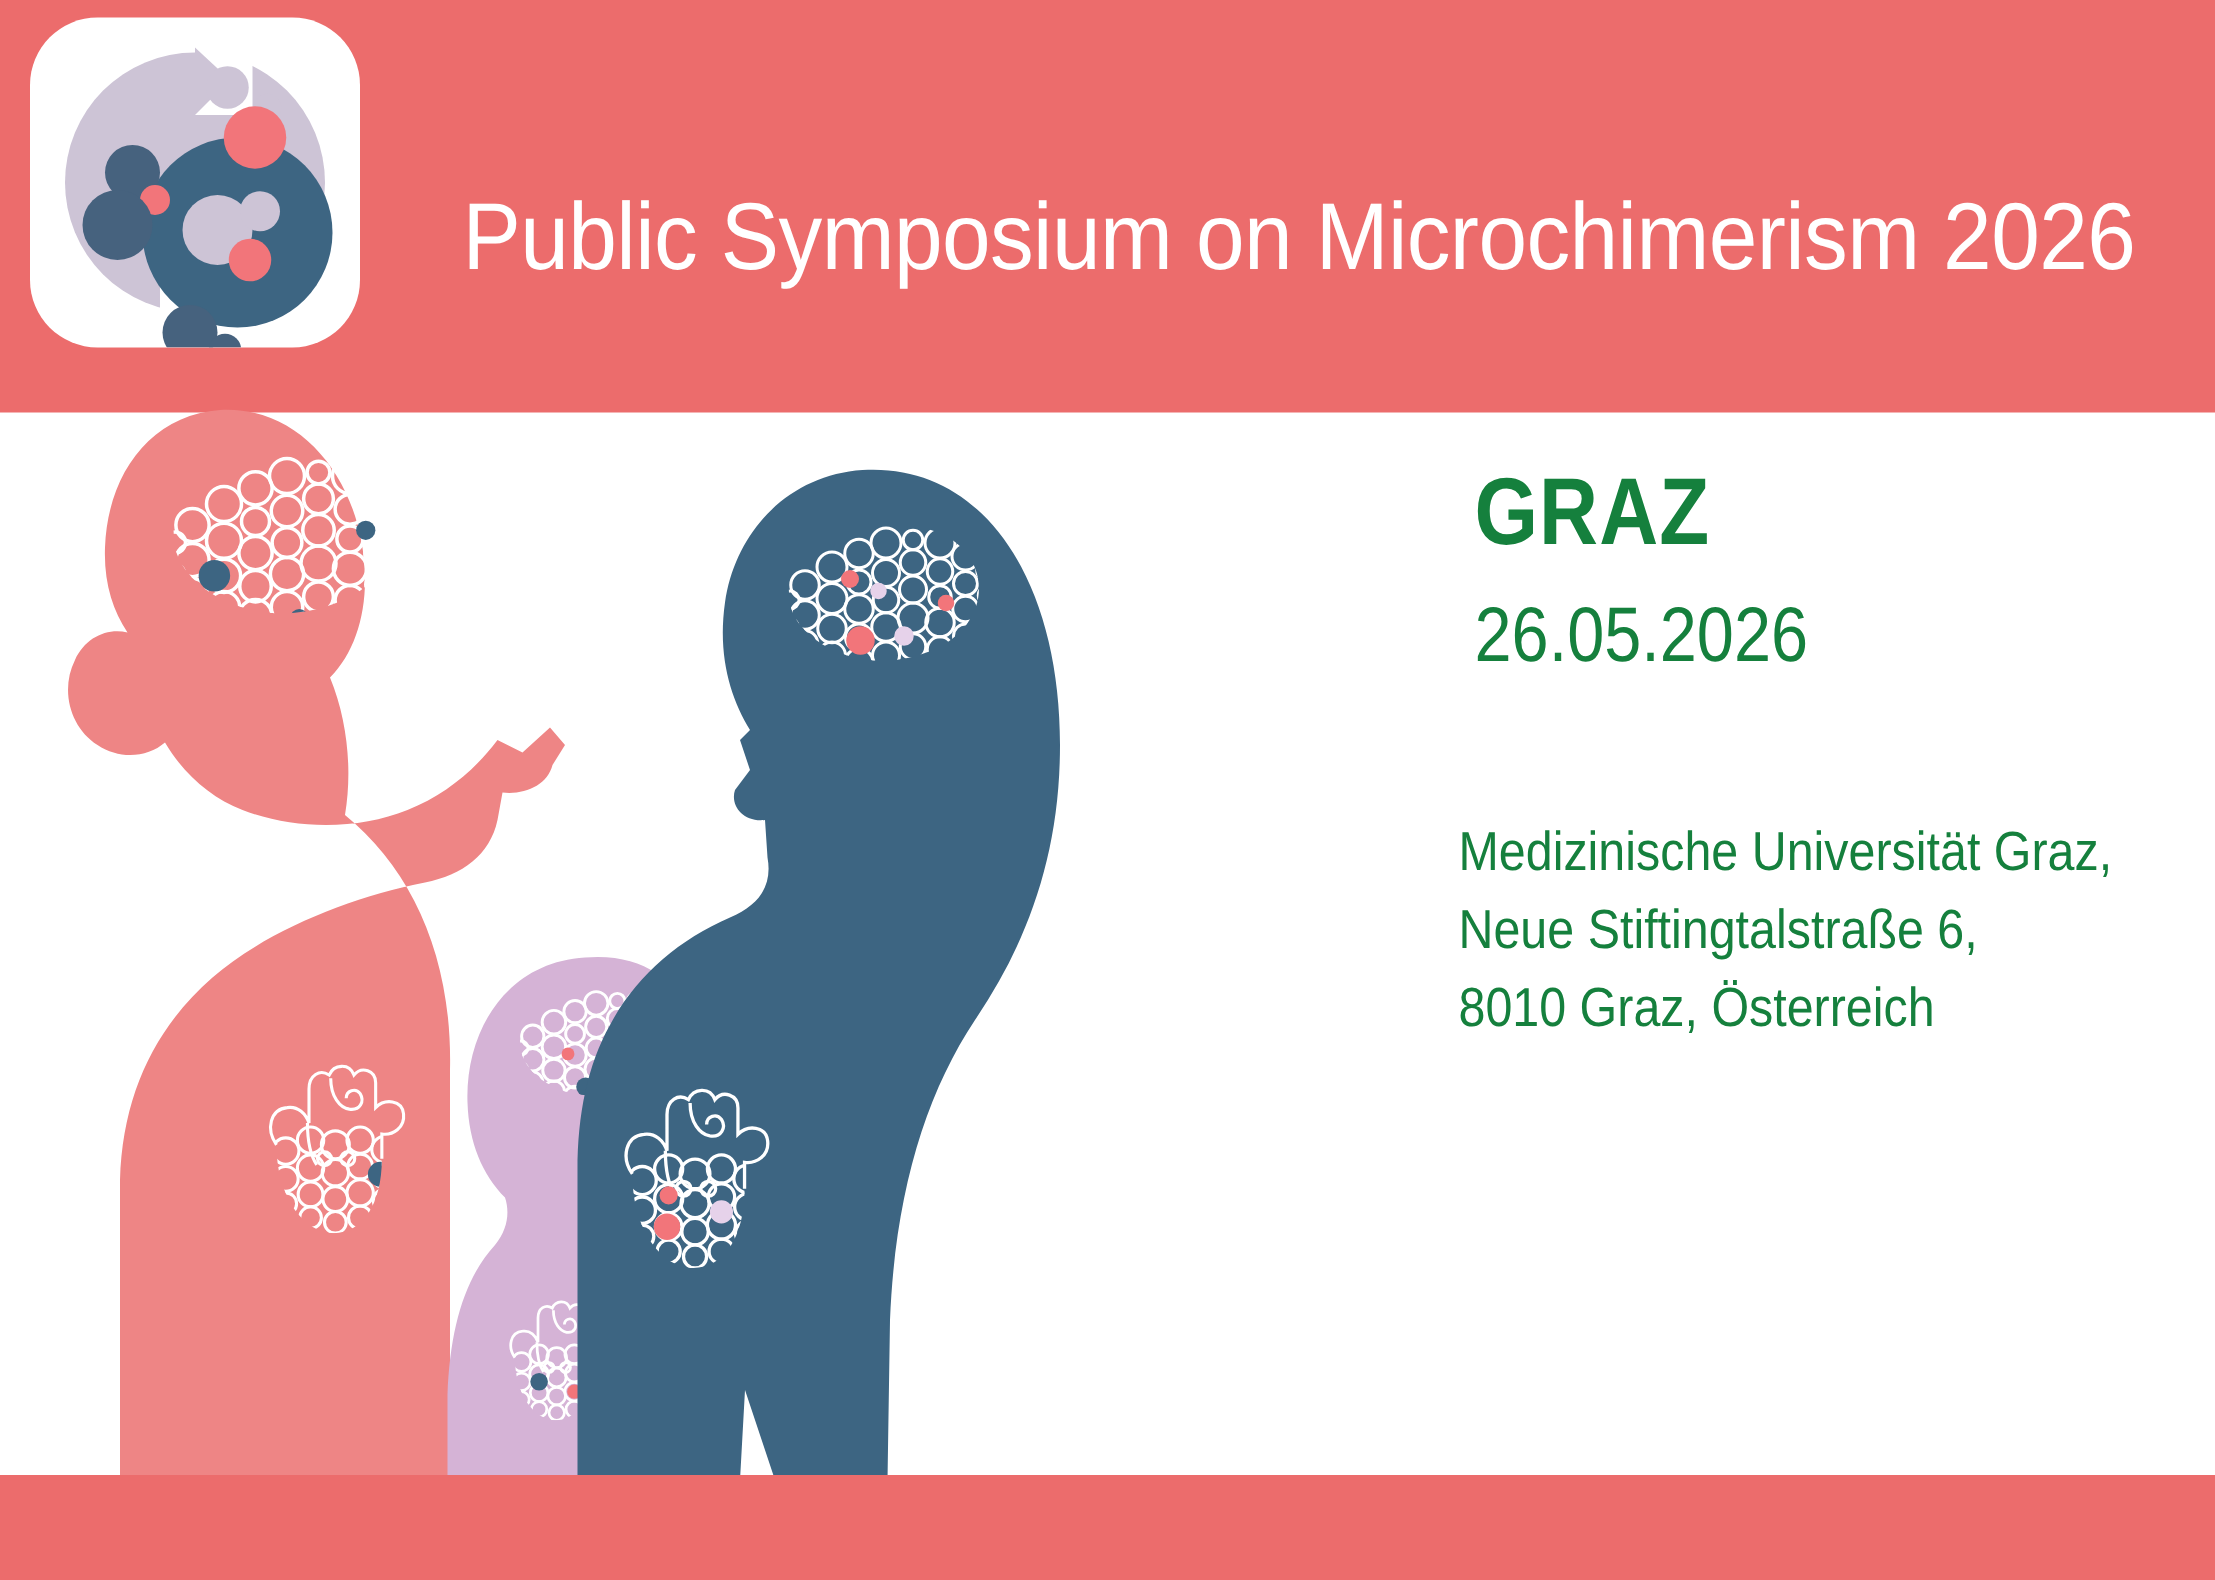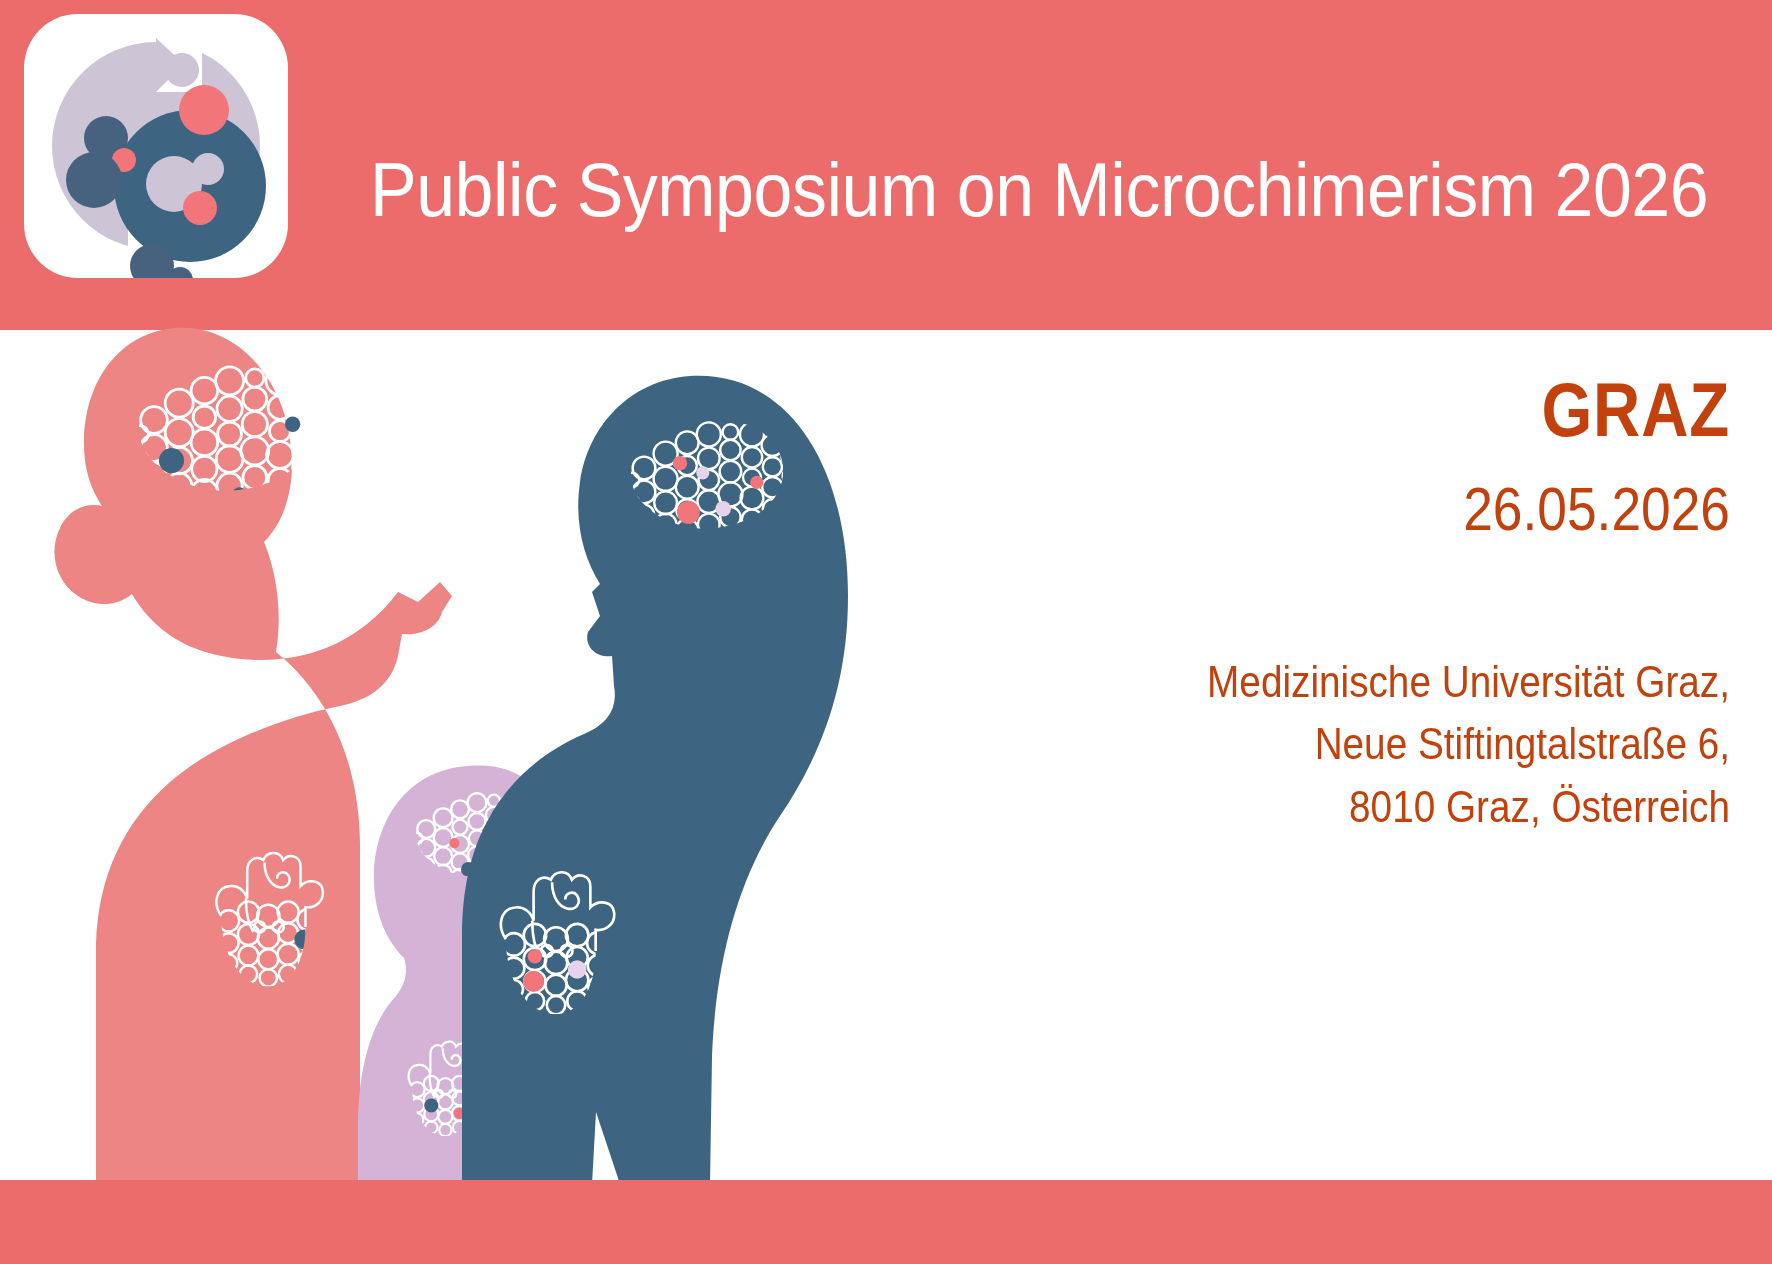--- a/index.html
+++ b/index.html
@@ -39,22 +39,21 @@
 
   
   .footer-band{
     position:absolute;left:0;top:1180px;width:1772px;height:84px;
     background:#ec6c6c;
   }
 
   
   .info-col{
     position:absolute;right:42px;top:370px;width:640px;
-    text-align:right;
-    color:#c2410c;
+    color:#15803d;
   }
   .city{
     font-size:76px;font-weight:700;letter-spacing:1px;line-height:1.05;
     transform:scaleX(0.86);transform-origin:right center;
     font-family:"Liberation Sans Narrow","Liberation Sans",sans-serif;
   }
   .date{
     margin-top:26px;
     font-size:62px;font-weight:400;line-height:1.05;
     transform:scaleX(0.86);transform-origin:right center;

